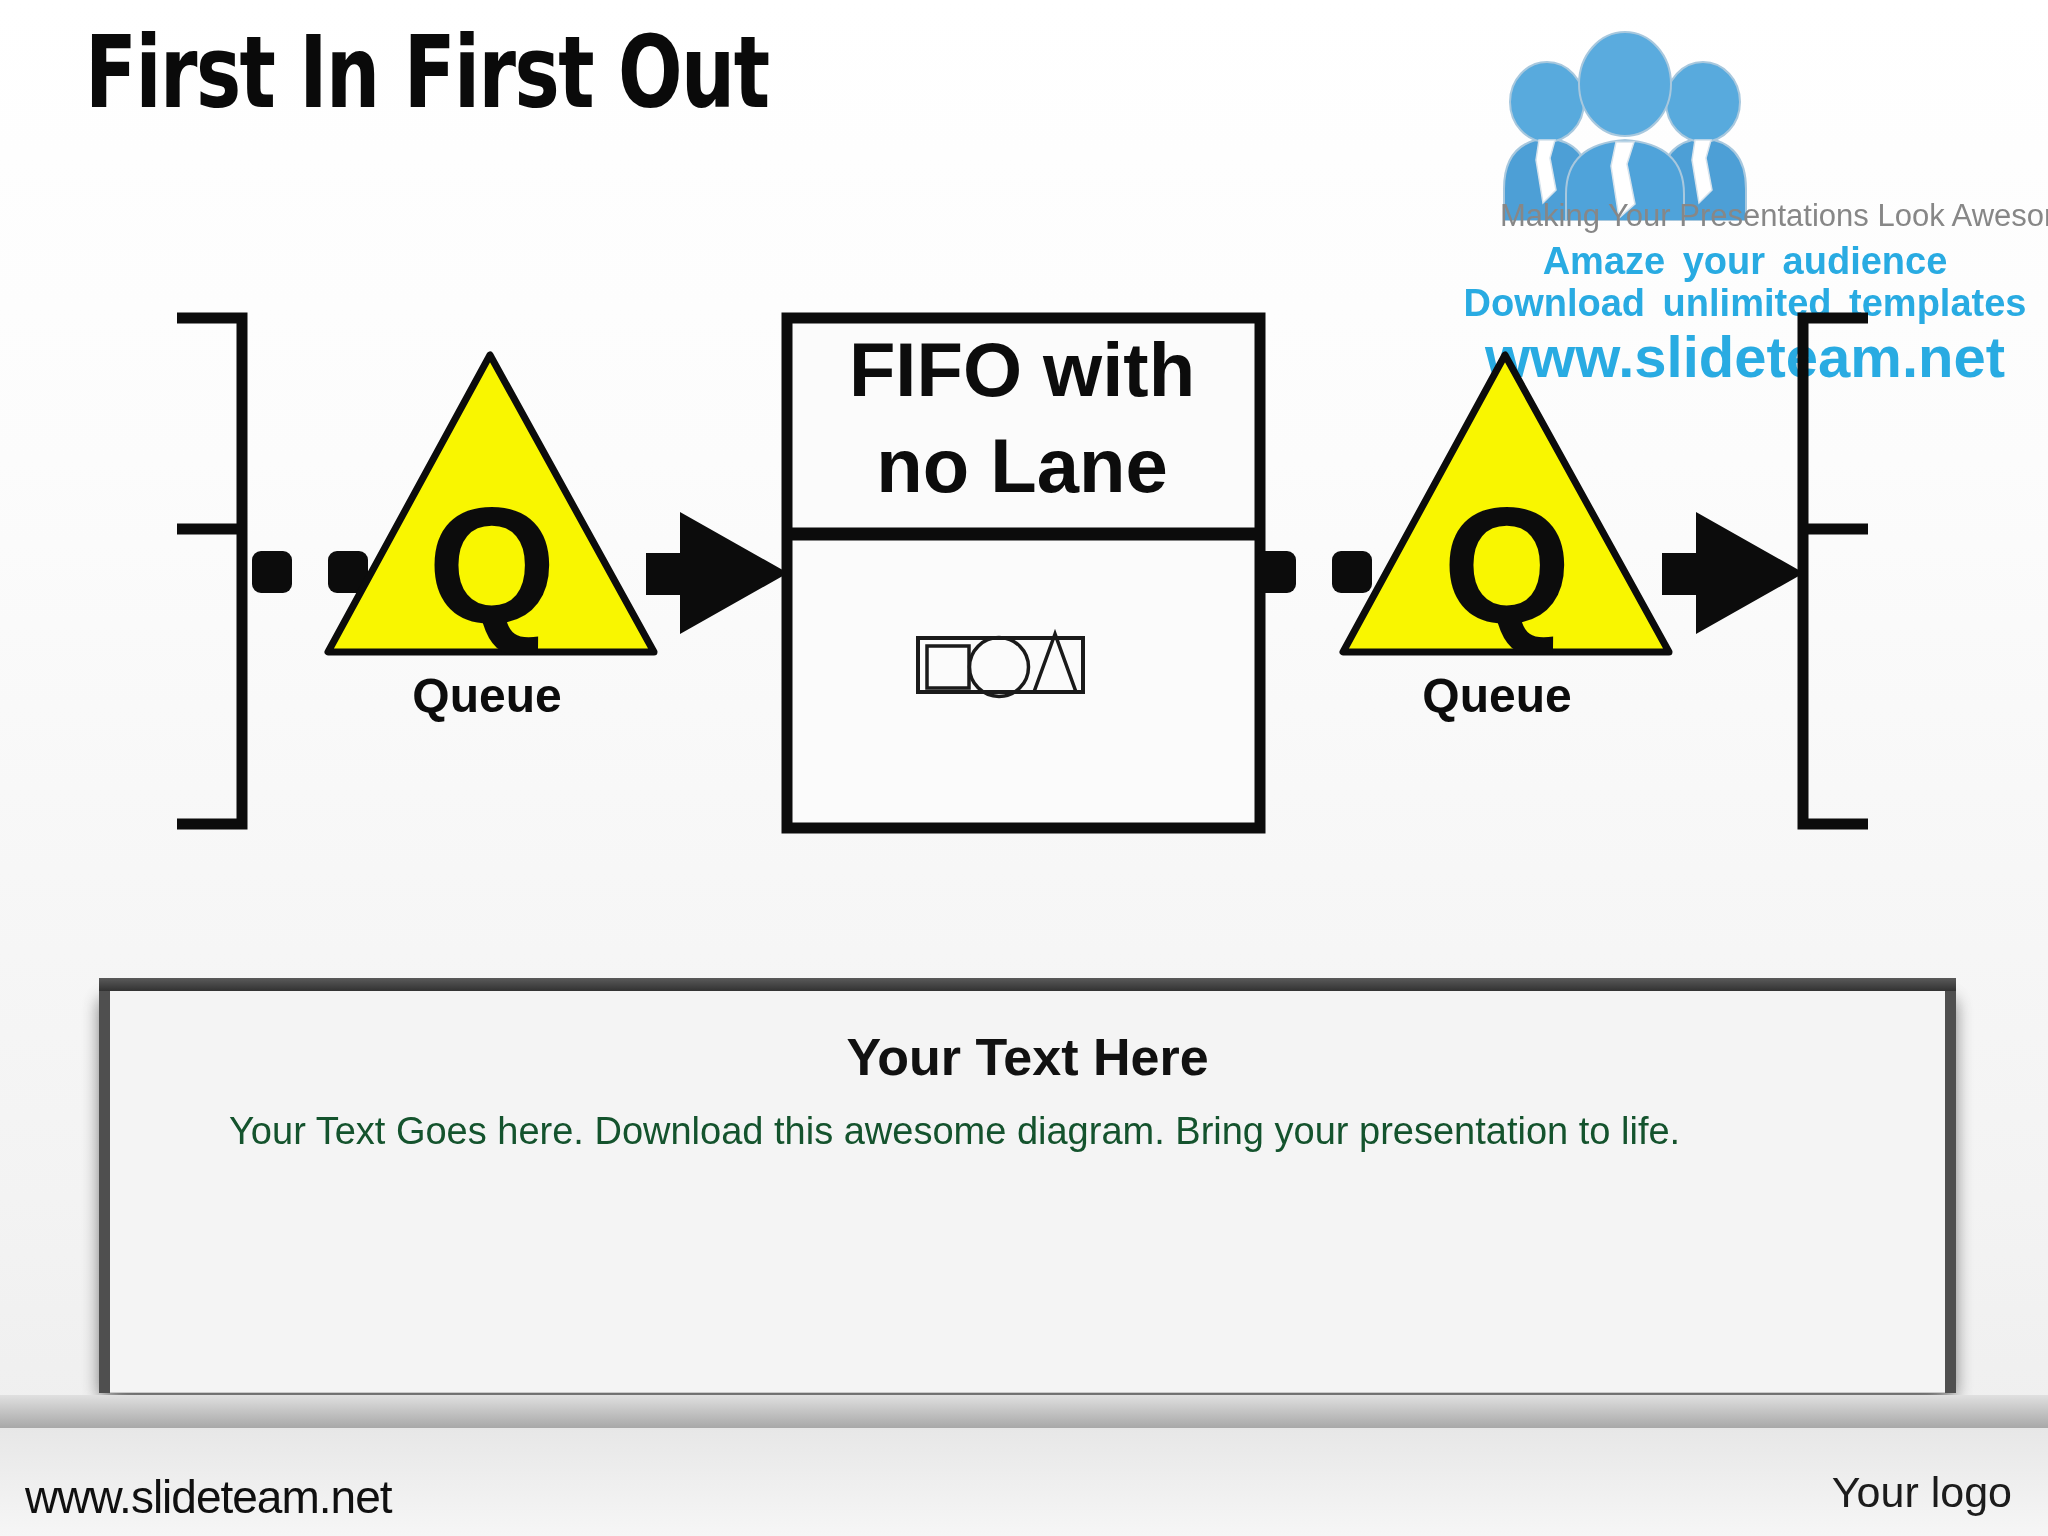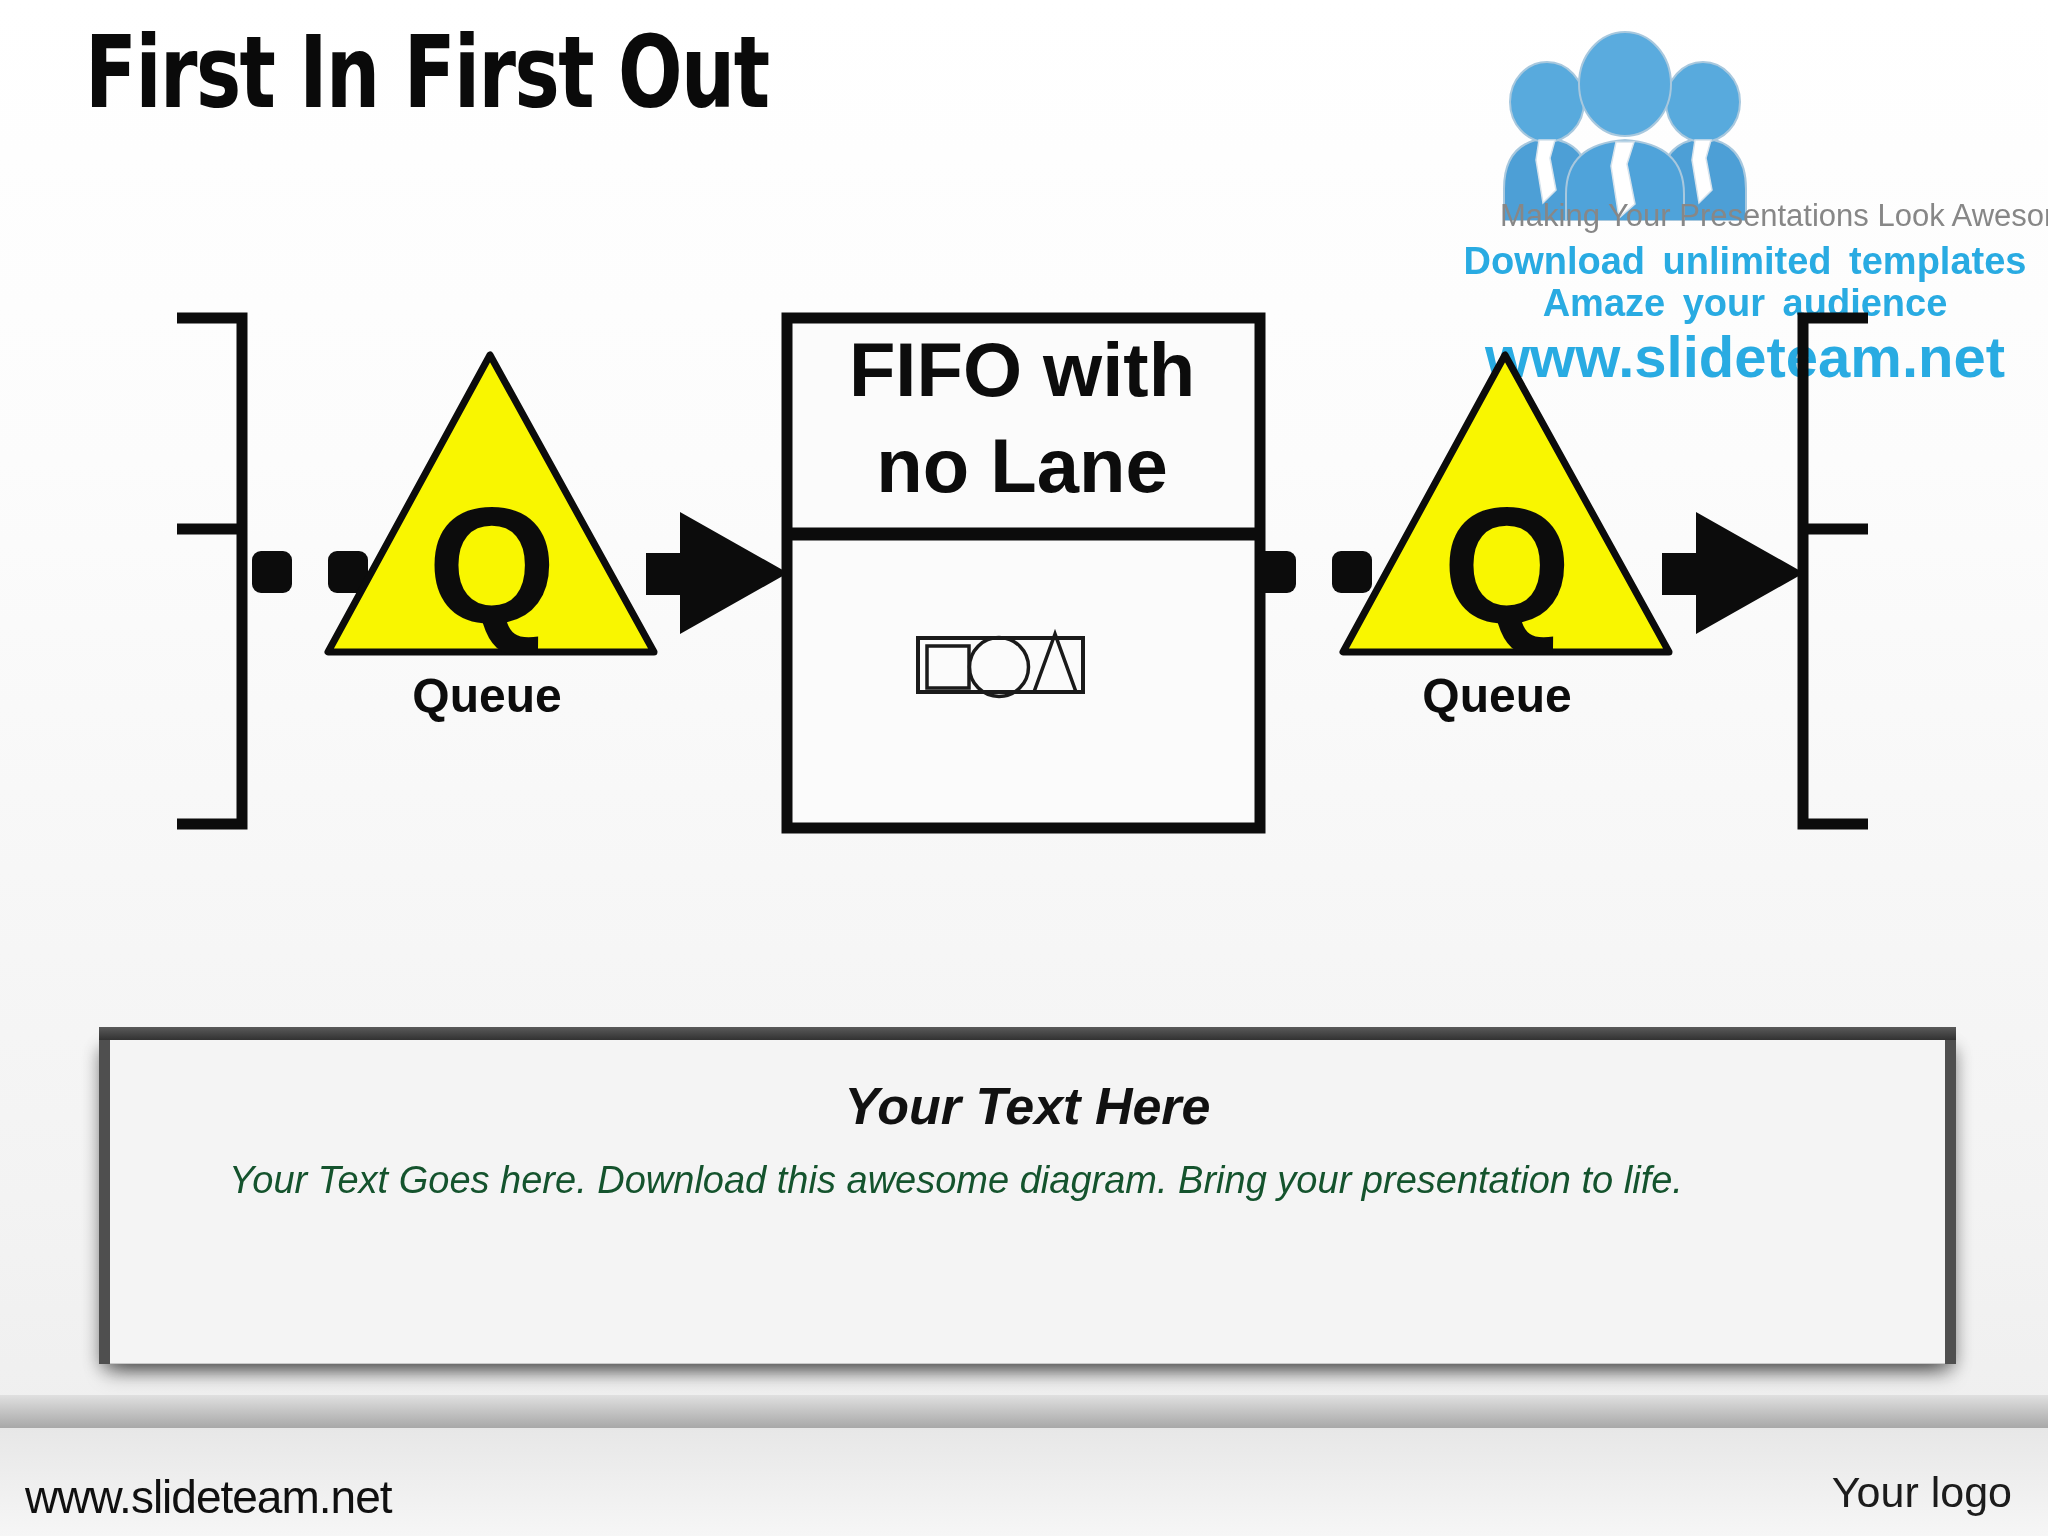--- a/index.html
+++ b/index.html
@@ -26,23 +26,23 @@
   .promo-line{font-size:38px;line-height:42px;}
   .promo-url{font-size:58px;line-height:58px;margin-top:4px;word-spacing:2px;}
 
   
   .diagram{position:absolute;left:0;top:0;}
   .qtext{font-family:"Liberation Sans",sans-serif;font-weight:bold;font-size:165px;fill:#0c0c0c;}
   .qlabel{font-family:"Liberation Sans",sans-serif;font-weight:bold;font-size:48px;fill:#0c0c0c;}
   .boxtitle{font-family:"Liberation Sans",sans-serif;font-weight:bold;font-size:76px;fill:#0c0c0c;}
 
   
-  .panel{position:absolute;left:99px;top:1027px;width:1857px;height:337px;
+  .panel{position:absolute;left:99px;top:978px;width:1857px;height:415px;
        box-shadow:0 16px 18px -6px rgba(0,0,0,.35),-10px 12px 16px -10px rgba(0,0,0,.33),
-                  10px 12px 16px -10px rgba(0,0,0,.33);font-style:italic;}
+                  10px 12px 16px -10px rgba(0,0,0,.33);}
   .panel-top{position:absolute;left:0;top:0;right:0;height:13px;
        background:linear-gradient(180deg,#5a5a5a,#323232);}
   .panel-left{position:absolute;left:0;top:13px;bottom:0;width:11px;background:#4f4f4f;}
   .panel-right{position:absolute;right:0;top:13px;bottom:0;width:11px;background:#4f4f4f;}
   .panel-inner{position:absolute;left:11px;right:11px;top:13px;bottom:0;
        background:#f4f4f4;border-bottom:1px solid #c9c9c9;}
   .panel-heading{margin-top:36px;text-align:center;font-weight:bold;font-size:52px;color:#111;}
   .panel-body{margin-top:16px;padding-left:119px;font-size:38px;color:#14532d;}
   .panel-line{line-height:56px;white-space:nowrap;}
 
@@ -74,22 +74,22 @@
         <path d="M205,114 L221,114 L216,132 L222,164 L209,177 L202,134 Z" fill="#ffffff" stroke="#d5e2ec" stroke-width="1.5"></path>
       </g>
       <g>
         <path d="M76,195 L76,168 Q76,118 135,114 Q194,118 194,168 L194,195 Z" fill="#4FA3DA" stroke="#a8c8de" stroke-width="2"></path>
         <ellipse cx="135" cy="58" rx="46" ry="52" fill="#5AABDE" stroke="#a8c8de" stroke-width="2"></ellipse>
         <path d="M126,116 L144,116 L137,138 L145,178 L129,192 L121,140 Z" fill="#ffffff" stroke="#d5e2ec" stroke-width="1.5"></path>
       </g>
     </svg>
     <div class="brand-tagline">Making Your Presentations Look Awesome</div>
     <div class="promo">
+      <div class="promo-line">Amaze your audience</div>
       <div class="promo-line">Download unlimited templates</div>
-      <div class="promo-line">Amaze your audience</div>
       <div class="promo-url">www.slideteam.net</div>
     </div>
   </div>
 
   <svg class="diagram" width="2048" height="1536" viewBox="0 0 2048 1536">
 
     <g stroke="#0c0c0c" stroke-width="11" fill="none">
       <path d="M177,318 H242 V824 H177"></path>
       <path d="M177,529 H242"></path>
     </g>

